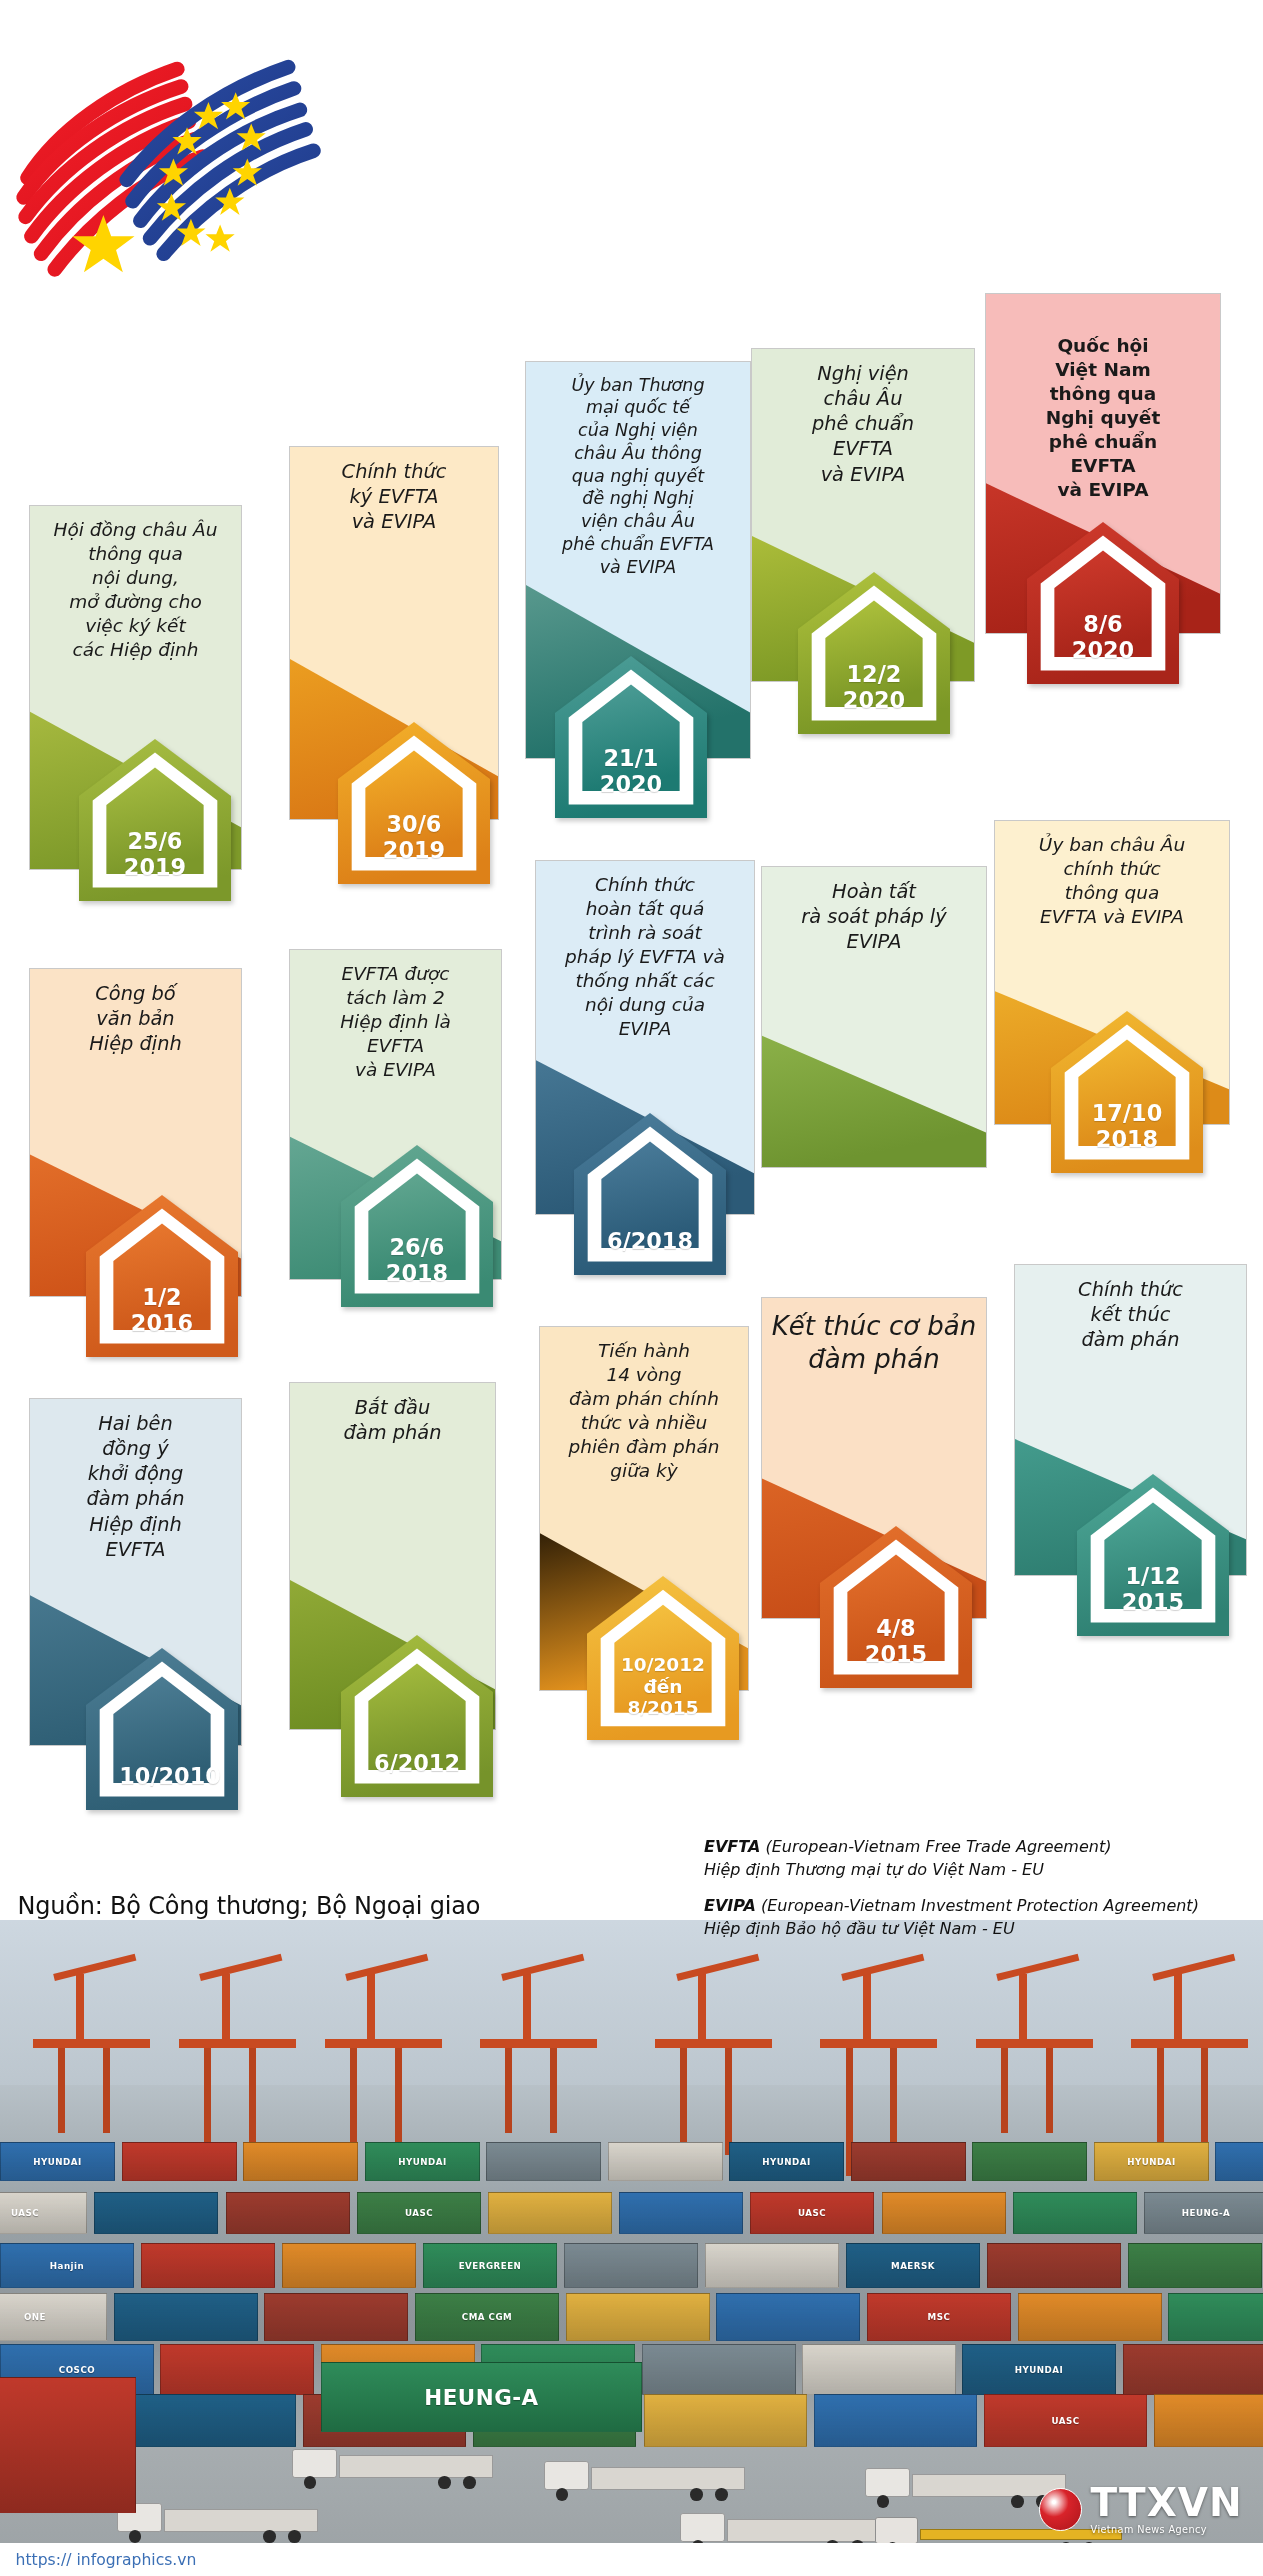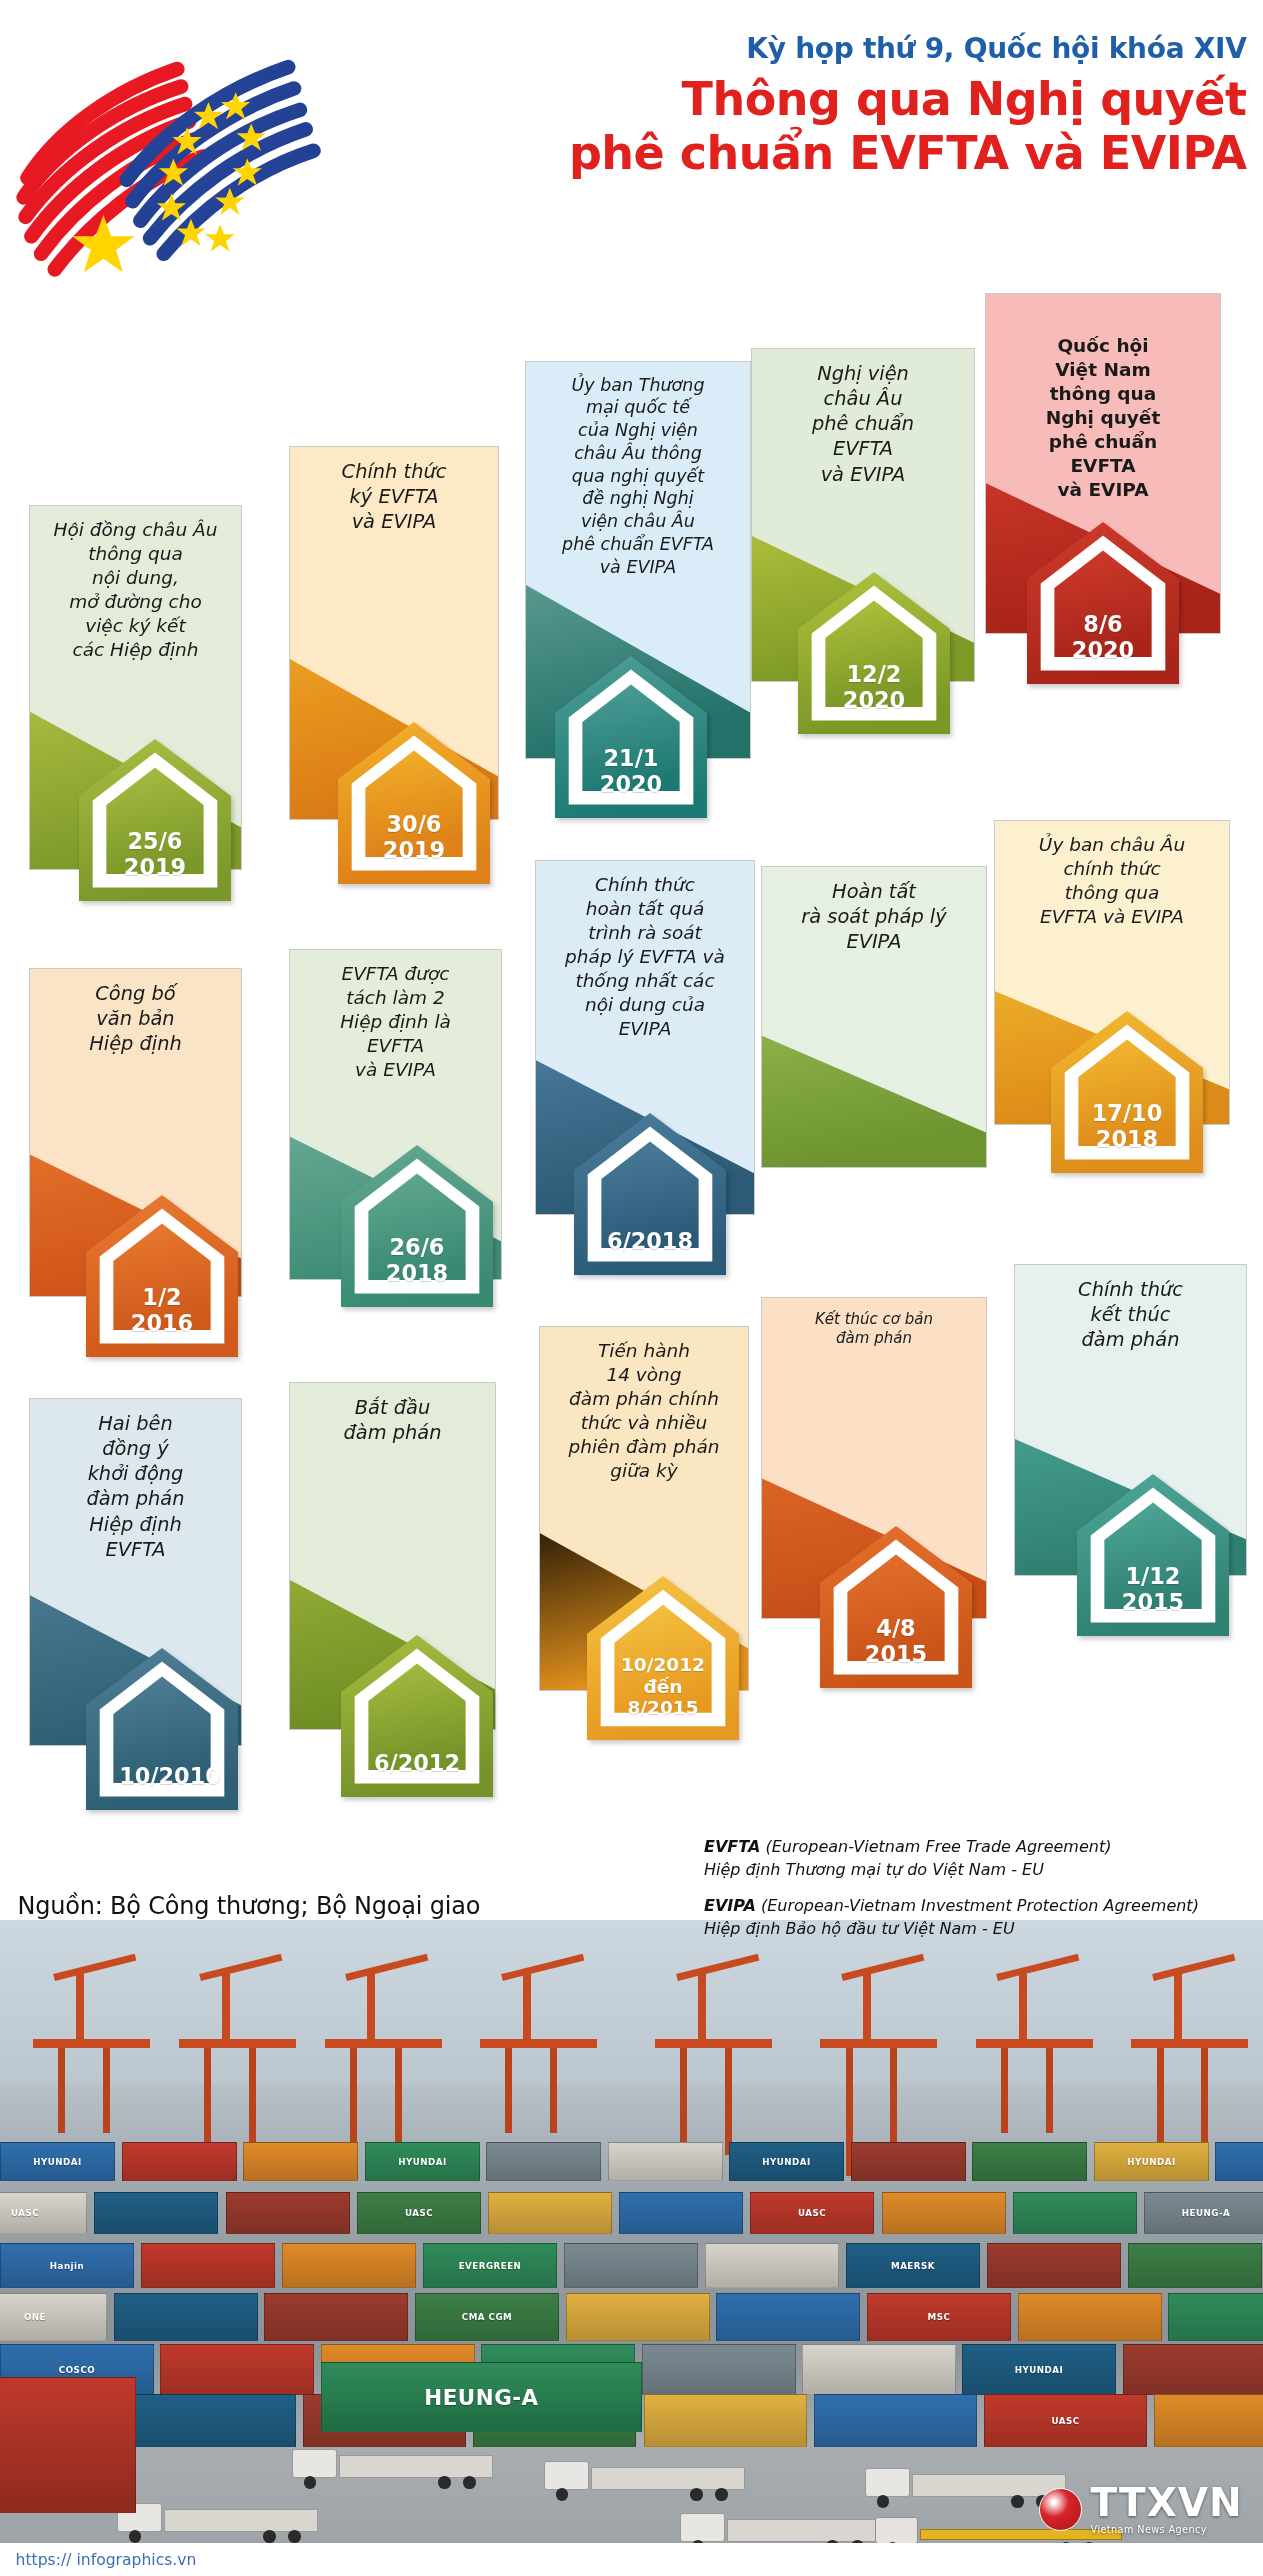--- a/index.html
+++ b/index.html
@@ -168,25 +168,20 @@
         <path d="M168,128 l4,10 l11,0 l-9,7 l4,11 l-10,-7 l-10,7 l4,-11 l-9,-7 l11,0 z"></path>
         <path d="M244,128 l4,10 l11,0 l-9,7 l4,11 l-10,-7 l-10,7 l4,-11 l-9,-7 l11,0 z"></path>
         <path d="M166,164 l4,10 l11,0 l-9,7 l4,11 l-10,-7 l-10,7 l4,-11 l-9,-7 l11,0 z"></path>
         <path d="M226,158 l4,10 l11,0 l-9,7 l4,11 l-10,-7 l-10,7 l4,-11 l-9,-7 l11,0 z"></path>
         <path d="M186,190 l4,10 l11,0 l-9,7 l4,11 l-10,-7 l-10,7 l4,-11 l-9,-7 l11,0 z"></path>
         <path d="M216,196 l4,10 l11,0 l-9,7 l4,11 l-10,-7 l-10,7 l4,-11 l-9,-7 l11,0 z"></path>
       </g>
     </g>
   </svg>
 
-  <div id="title-block">
-    <div class="title-kyhop">Kỳ họp thứ 9, Quốc hội khóa XIV</div>
-    <div class="title-main">Thông qua Nghị quyết</div>
-    <div class="title-main2">phê chuẩn EVFTA và EVIPA</div>
-  </div>
 </div>
 
 <div id="timeline">
     <div class="card" style="left: 29px; top: 1398px; width: 213px;">
       <div class="panel" style="height: 348px; background: rgb(221, 232, 238);">
         <div class="wedge" style="height: 181px;">
           <svg viewBox="0 0 100 100" preserveAspectRatio="none">
             <defs>
               <linearGradient id="wg0" x1="0" y1="0" x2="0.35" y2="1">
                 <stop offset="0" stop-color="#4e7f96"></stop>
@@ -292,21 +287,21 @@
           <svg viewBox="0 0 100 100" preserveAspectRatio="none">
             <defs>
               <linearGradient id="wg3" x1="0" y1="0" x2="0.35" y2="1">
                 <stop offset="0" stop-color="#e06a28"></stop>
                 <stop offset="1" stop-color="#c84e18"></stop>
               </linearGradient>
             </defs>
             <polygon points="0,0 100,78 100,100 0,100" fill="url(#wg3)"></polygon>
           </svg>
         </div>
-        <div class="ptext" style="font-size: 15px; white-space: pre-line; font-style: italic;">Kết thúc cơ bản
+        <div class="ptext" style="font-size: 26px; white-space: pre-line; font-style: italic;">Kết thúc cơ bản
 đàm phán</div>
       </div>
     </div>
     <div class="badge" style="left: 820px; top: 1526px; width: 152px; height: 162px;">
       <svg viewBox="0 0 100 108" preserveAspectRatio="none">
         <defs>
           <linearGradient id="bg3" x1="0" y1="0" x2="0.2" y2="1">
             <stop offset="0" stop-color="#e4702c"></stop>
             <stop offset="1" stop-color="#cb5519"></stop>
           </linearGradient>

